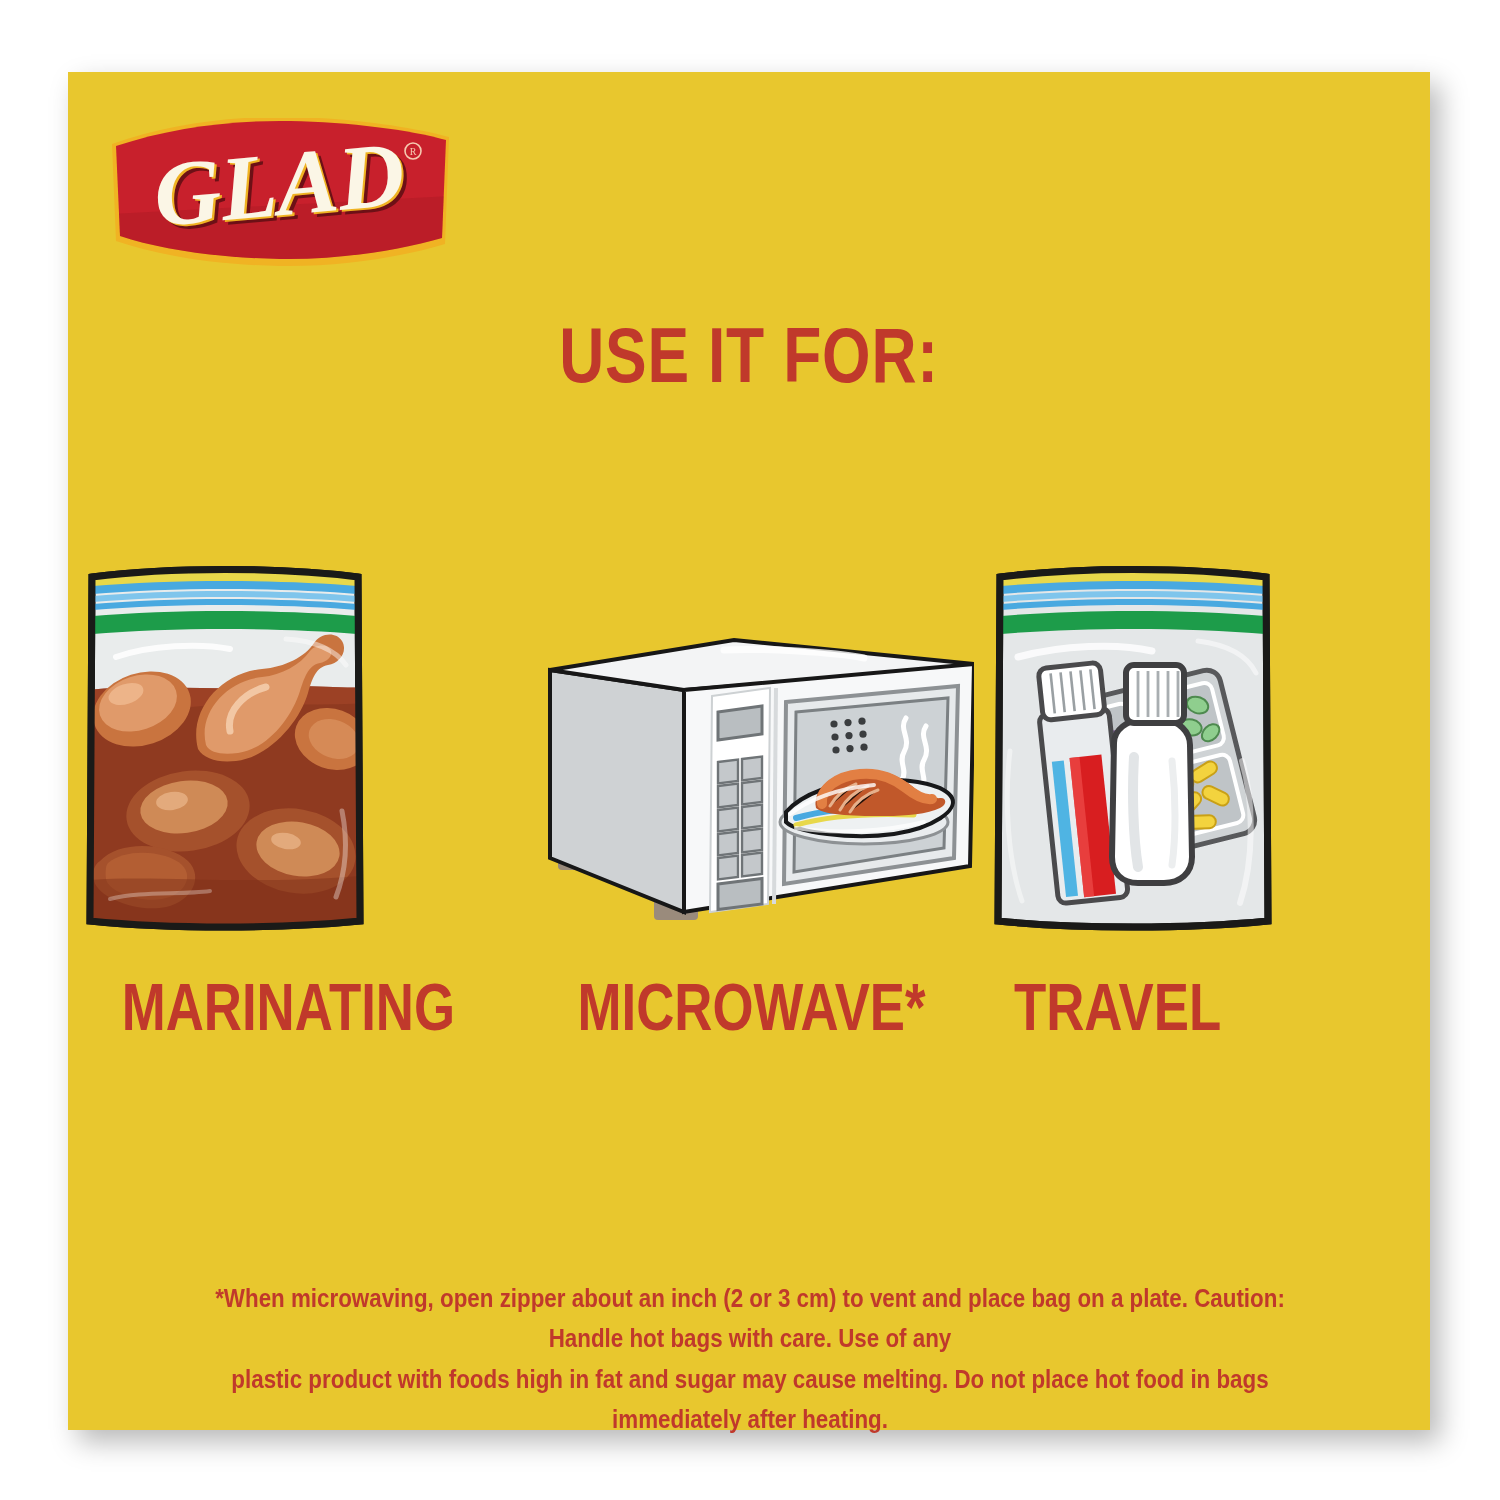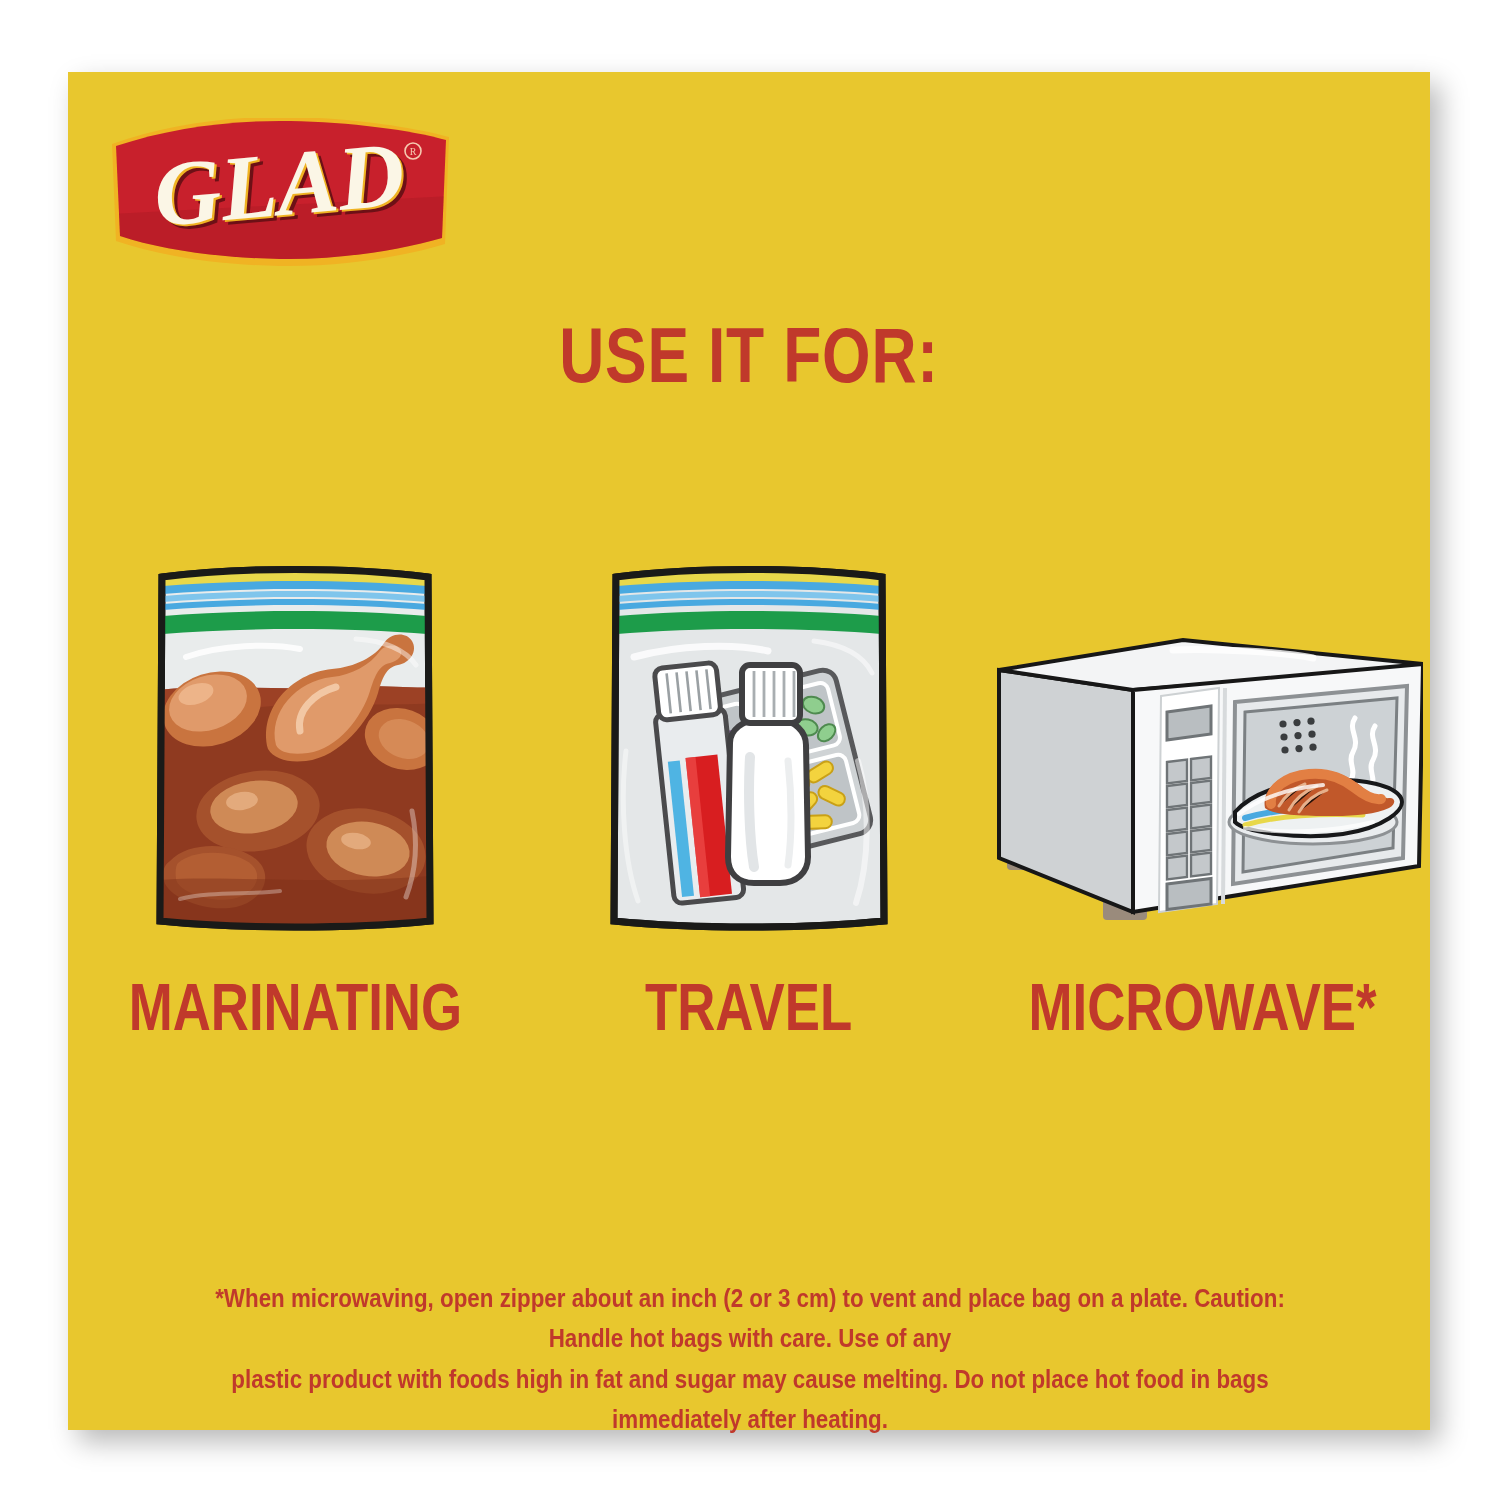--- a/index.html
+++ b/index.html
@@ -38,21 +38,21 @@
     line-height:1.0;
     white-space:nowrap;
   }
 
   
   .items{
     position:absolute;left:68px;top:520px;width:1362px;height:520px;
     display:flex;align-items:flex-end;justify-content:space-around;
   }
   .item{
-    width:430px;display:flex;flex-direction:column;align-items:center;
+    width:430px;display:flex;flex-direction:column;align-items:flex-start;
   }
   .art{position:relative;}
   .caption{
     margin-top:34px;
     color:#c0392b;
     font-family:"Liberation Sans Narrow","Liberation Sans",sans-serif;
     font-weight:bold;
     font-size:66px;
     letter-spacing:0px;
     transform:scaleX(.80);
@@ -176,20 +176,106 @@
 
             <path d="M36,96 C70,84 120,82 150,88" stroke="#ffffff" stroke-width="6" fill="none" stroke-linecap="round" opacity=".85"></path>
             <path d="M206,78 C236,80 256,90 266,104" stroke="#ffffff" stroke-width="5" fill="none" stroke-linecap="round" opacity=".45"></path>
             <path d="M262,250 C268,280 266,310 256,336" stroke="#ffffff" stroke-width="5" fill="none" stroke-linecap="round" opacity=".35"></path>
             <path d="M30,338 C60,330 100,334 130,330" stroke="#ffffff" stroke-width="4" fill="none" stroke-linecap="round" opacity=".3"></path>
           </g>
           <path d="M12,16 C90,6 200,6 278,16 L280,360 C200,368 90,368 10,360 Z" fill="none" stroke="#1a1a18" stroke-width="7"></path>
         </svg>
       </div>
       <div class="caption">MARINATING</div>
+    </div>
+
+    <div class="item">
+      <div class="art">
+        <svg width="440" height="300" viewBox="0 0 440 300" xmlns="http://www.w3.org/2000/svg">
+
+          <rect x="24" y="214" width="34" height="20" rx="4" fill="#9a8b7c"></rect>
+          <rect x="120" y="262" width="44" height="22" rx="4" fill="#9a8b7c"></rect>
+          <rect x="404" y="208" width="30" height="20" rx="4" fill="#9a8b7c"></rect>
+
+          <path d="M16,34 L150,54 L150,276 L16,222 Z" fill="#cfd2d4" stroke="#171717" stroke-width="4"></path>
+
+          <path d="M16,34 L200,4 L440,28 L436,32 L150,54 Z" fill="#f3f4f5" stroke="#171717" stroke-width="4"></path>
+          <path d="M150,54 L440,28 L436,34 L150,60 Z" fill="#e2e5e7"></path>
+
+          <path d="M150,54 L440,28 L436,230 L150,276 Z" fill="#f7f8f9" stroke="#171717" stroke-width="4"></path>
+
+          <path d="M178,60 L236,52 L234,268 L176,276 Z" fill="#ffffff" stroke="#cdd1d3" stroke-width="2"></path>
+
+          <path d="M184,76 L228,70 L228,98 L184,104 Z" fill="#b9bec1" stroke="#6f7477" stroke-width="3"></path>
+
+          <g stroke="#6f7477" stroke-width="2.4" fill="#c4c8cb">
+            <path d="M184,126 L204,123.5 L204,145 L184,147.5 Z"></path>
+            <path d="M208,123 L228,120.5 L228,142 L208,144.5 Z"></path>
+            <path d="M184,150 L204,147.5 L204,169 L184,171.5 Z"></path>
+            <path d="M208,147 L228,144.5 L228,166 L208,168.5 Z"></path>
+            <path d="M184,174 L204,171.5 L204,193 L184,195.5 Z"></path>
+            <path d="M208,171 L228,168.5 L228,190 L208,192.5 Z"></path>
+            <path d="M184,198 L204,195.5 L204,217 L184,219.5 Z"></path>
+            <path d="M208,195 L228,192.5 L228,214 L208,216.5 Z"></path>
+            <path d="M184,222 L204,219.5 L204,241 L184,243.5 Z"></path>
+            <path d="M208,219 L228,216.5 L228,238 L208,240.5 Z"></path>
+          </g>
+
+          <path d="M184,248 L228,242.5 L228,268 L184,273.5 Z" fill="#b9bec1" stroke="#6f7477" stroke-width="3"></path>
+
+          <path d="M240,52 L244,52 L242,268 L238,268 Z" fill="#d7dadc"></path>
+
+          <path d="M252,66 L424,50 L420,222 L250,248 Z" fill="#e7eaec" stroke="#8d9194" stroke-width="4"></path>
+
+          <path d="M262,76 L414,62 L410,212 L260,236 Z" fill="#cdd2d5" stroke="#7b8083" stroke-width="3"></path>
+
+          <g fill="#3a3d3f">
+            <circle cx="300" cy="88" r="3.6"></circle>
+              <circle cx="314" cy="86.6" r="3.6"></circle>
+              <circle cx="328" cy="85.2" r="3.6"></circle>
+            <circle cx="301" cy="101" r="3.6"></circle>
+              <circle cx="315" cy="99.6" r="3.6"></circle>
+              <circle cx="329" cy="98.2" r="3.6"></circle>
+            <circle cx="302" cy="114" r="3.6"></circle>
+              <circle cx="316" cy="112.6" r="3.6"></circle>
+              <circle cx="330" cy="111.2" r="3.6"></circle>
+          </g>
+
+          <g stroke="#ffffff" stroke-width="5" fill="none" stroke-linecap="round">
+            <path d="M372,82 C364,94 378,102 370,116 C364,126 374,134 368,144"></path>
+            <path d="M392,90 C384,102 398,110 390,124 C384,134 394,142 388,152"></path>
+          </g>
+
+          <ellipse cx="330" cy="186" rx="84" ry="22" fill="#e9ecee" stroke="#8d9194" stroke-width="3"></ellipse>
+
+          <path d="M252,176 C268,158 300,146 340,144 C382,142 412,150 418,162
+                   C424,174 400,192 360,198 C316,204 262,196 252,186 Z" fill="#eef1f2" stroke="#17181a" stroke-width="4"></path>
+
+          <path d="M262,182 C290,174 330,170 376,172" stroke="#49a9e0" stroke-width="6" fill="none" stroke-linecap="round"></path>
+          <path d="M262,189 C290,181 332,177 380,179" stroke="#e8d84a" stroke-width="5" fill="none" stroke-linecap="round"></path>
+          <path d="M300,170 C330,162 368,160 402,164" stroke="#e8821e" stroke-width="5" fill="none" stroke-linecap="round"></path>
+
+          <path d="M282,172 C278,152 300,136 326,134 C348,132 366,140 378,150
+                   C390,160 398,164 406,162 C412,161 414,168 406,172
+                   C394,178 372,180 352,180 C324,180 292,180 282,172 Z" fill="#c1582a"></path>
+          <path d="M288,168 C286,152 304,140 326,138 C346,136 362,144 372,152
+                   C382,160 390,164 398,163" stroke="#e27f43" stroke-width="10" fill="none" stroke-linecap="round"></path>
+          <g stroke="#f1c7a4" stroke-width="3" stroke-linecap="round" opacity=".8">
+            <path d="M296,170 C302,160 312,152 322,148"></path>
+            <path d="M306,174 C312,163 322,155 334,150"></path>
+            <path d="M316,176 C322,166 332,158 344,154"></path>
+          </g>
+
+          <path d="M256,178 C274,164 304,152 340,149" stroke="#ffffff" stroke-width="4" fill="none" stroke-linecap="round" opacity=".8"></path>
+          <path d="M262,192 C300,198 350,196 390,186" stroke="#ffffff" stroke-width="4" fill="none" stroke-linecap="round" opacity=".7"></path>
+
+          <path d="M190,14 C230,12 300,16 330,22" stroke="#ffffff" stroke-width="7" fill="none" stroke-linecap="round" opacity=".8"></path>
+        </svg>
+      </div>
+      <div class="caption">MICROWAVE*</div>
     </div>
 
     <div class="item">
       <div class="art">
         <svg width="290" height="375" viewBox="0 0 290 375" xmlns="http://www.w3.org/2000/svg">
           <defs>
             <clipPath id="bag2">
               <path d="M12,16 C90,6 200,6 278,16 L280,360 C200,368 90,368 10,360 Z"></path>
             </clipPath>
           </defs>
@@ -278,106 +364,20 @@
             <path d="M210,80 C242,84 260,96 268,112" stroke="#ffffff" stroke-width="5" fill="none" stroke-linecap="round" opacity=".5"></path>
             <path d="M254,200 C266,240 266,300 252,342" stroke="#ffffff" stroke-width="6" fill="none" stroke-linecap="round" opacity=".5"></path>
             <path d="M22,190 C16,240 20,300 34,340" stroke="#ffffff" stroke-width="5" fill="none" stroke-linecap="round" opacity=".45"></path>
           </g>
           <path d="M12,16 C90,6 200,6 278,16 L280,360 C200,368 90,368 10,360 Z" fill="none" stroke="#1a1a18" stroke-width="7"></path>
         </svg>
       </div>
       <div class="caption">TRAVEL</div>
     </div>
 
-    <div class="item">
-      <div class="art">
-        <svg width="440" height="300" viewBox="0 0 440 300" xmlns="http://www.w3.org/2000/svg">
-
-          <rect x="24" y="214" width="34" height="20" rx="4" fill="#9a8b7c"></rect>
-          <rect x="120" y="262" width="44" height="22" rx="4" fill="#9a8b7c"></rect>
-          <rect x="404" y="208" width="30" height="20" rx="4" fill="#9a8b7c"></rect>
-
-          <path d="M16,34 L150,54 L150,276 L16,222 Z" fill="#cfd2d4" stroke="#171717" stroke-width="4"></path>
-
-          <path d="M16,34 L200,4 L440,28 L436,32 L150,54 Z" fill="#f3f4f5" stroke="#171717" stroke-width="4"></path>
-          <path d="M150,54 L440,28 L436,34 L150,60 Z" fill="#e2e5e7"></path>
-
-          <path d="M150,54 L440,28 L436,230 L150,276 Z" fill="#f7f8f9" stroke="#171717" stroke-width="4"></path>
-
-          <path d="M178,60 L236,52 L234,268 L176,276 Z" fill="#ffffff" stroke="#cdd1d3" stroke-width="2"></path>
-
-          <path d="M184,76 L228,70 L228,98 L184,104 Z" fill="#b9bec1" stroke="#6f7477" stroke-width="3"></path>
-
-          <g stroke="#6f7477" stroke-width="2.4" fill="#c4c8cb">
-            <path d="M184,126 L204,123.5 L204,145 L184,147.5 Z"></path>
-            <path d="M208,123 L228,120.5 L228,142 L208,144.5 Z"></path>
-            <path d="M184,150 L204,147.5 L204,169 L184,171.5 Z"></path>
-            <path d="M208,147 L228,144.5 L228,166 L208,168.5 Z"></path>
-            <path d="M184,174 L204,171.5 L204,193 L184,195.5 Z"></path>
-            <path d="M208,171 L228,168.5 L228,190 L208,192.5 Z"></path>
-            <path d="M184,198 L204,195.5 L204,217 L184,219.5 Z"></path>
-            <path d="M208,195 L228,192.5 L228,214 L208,216.5 Z"></path>
-            <path d="M184,222 L204,219.5 L204,241 L184,243.5 Z"></path>
-            <path d="M208,219 L228,216.5 L228,238 L208,240.5 Z"></path>
-          </g>
-
-          <path d="M184,248 L228,242.5 L228,268 L184,273.5 Z" fill="#b9bec1" stroke="#6f7477" stroke-width="3"></path>
-
-          <path d="M240,52 L244,52 L242,268 L238,268 Z" fill="#d7dadc"></path>
-
-          <path d="M252,66 L424,50 L420,222 L250,248 Z" fill="#e7eaec" stroke="#8d9194" stroke-width="4"></path>
-
-          <path d="M262,76 L414,62 L410,212 L260,236 Z" fill="#cdd2d5" stroke="#7b8083" stroke-width="3"></path>
-
-          <g fill="#3a3d3f">
-            <circle cx="300" cy="88" r="3.6"></circle>
-              <circle cx="314" cy="86.6" r="3.6"></circle>
-              <circle cx="328" cy="85.2" r="3.6"></circle>
-            <circle cx="301" cy="101" r="3.6"></circle>
-              <circle cx="315" cy="99.6" r="3.6"></circle>
-              <circle cx="329" cy="98.2" r="3.6"></circle>
-            <circle cx="302" cy="114" r="3.6"></circle>
-              <circle cx="316" cy="112.6" r="3.6"></circle>
-              <circle cx="330" cy="111.2" r="3.6"></circle>
-          </g>
-
-          <g stroke="#ffffff" stroke-width="5" fill="none" stroke-linecap="round">
-            <path d="M372,82 C364,94 378,102 370,116 C364,126 374,134 368,144"></path>
-            <path d="M392,90 C384,102 398,110 390,124 C384,134 394,142 388,152"></path>
-          </g>
-
-          <ellipse cx="330" cy="186" rx="84" ry="22" fill="#e9ecee" stroke="#8d9194" stroke-width="3"></ellipse>
-
-          <path d="M252,176 C268,158 300,146 340,144 C382,142 412,150 418,162
-                   C424,174 400,192 360,198 C316,204 262,196 252,186 Z" fill="#eef1f2" stroke="#17181a" stroke-width="4"></path>
-
-          <path d="M262,182 C290,174 330,170 376,172" stroke="#49a9e0" stroke-width="6" fill="none" stroke-linecap="round"></path>
-          <path d="M262,189 C290,181 332,177 380,179" stroke="#e8d84a" stroke-width="5" fill="none" stroke-linecap="round"></path>
-          <path d="M300,170 C330,162 368,160 402,164" stroke="#e8821e" stroke-width="5" fill="none" stroke-linecap="round"></path>
-
-          <path d="M282,172 C278,152 300,136 326,134 C348,132 366,140 378,150
-                   C390,160 398,164 406,162 C412,161 414,168 406,172
-                   C394,178 372,180 352,180 C324,180 292,180 282,172 Z" fill="#c1582a"></path>
-          <path d="M288,168 C286,152 304,140 326,138 C346,136 362,144 372,152
-                   C382,160 390,164 398,163" stroke="#e27f43" stroke-width="10" fill="none" stroke-linecap="round"></path>
-          <g stroke="#f1c7a4" stroke-width="3" stroke-linecap="round" opacity=".8">
-            <path d="M296,170 C302,160 312,152 322,148"></path>
-            <path d="M306,174 C312,163 322,155 334,150"></path>
-            <path d="M316,176 C322,166 332,158 344,154"></path>
-          </g>
-
-          <path d="M256,178 C274,164 304,152 340,149" stroke="#ffffff" stroke-width="4" fill="none" stroke-linecap="round" opacity=".8"></path>
-          <path d="M262,192 C300,198 350,196 390,186" stroke="#ffffff" stroke-width="4" fill="none" stroke-linecap="round" opacity=".7"></path>
-
-          <path d="M190,14 C230,12 300,16 330,22" stroke="#ffffff" stroke-width="7" fill="none" stroke-linecap="round" opacity=".8"></path>
-        </svg>
-      </div>
-      <div class="caption">MICROWAVE*</div>
-    </div>
-
   </div>
 
   <div class="footnote">
     <div>*When microwaving, open zipper about an inch (2 or 3 cm) to vent and place bag on a plate. Caution: Handle hot bags with care. Use of any</div>
     <div>plastic product with foods high in fat and sugar may cause melting. Do not place hot food in bags immediately after heating.</div>
   </div>
 
 </div>
 
 </body></html>

